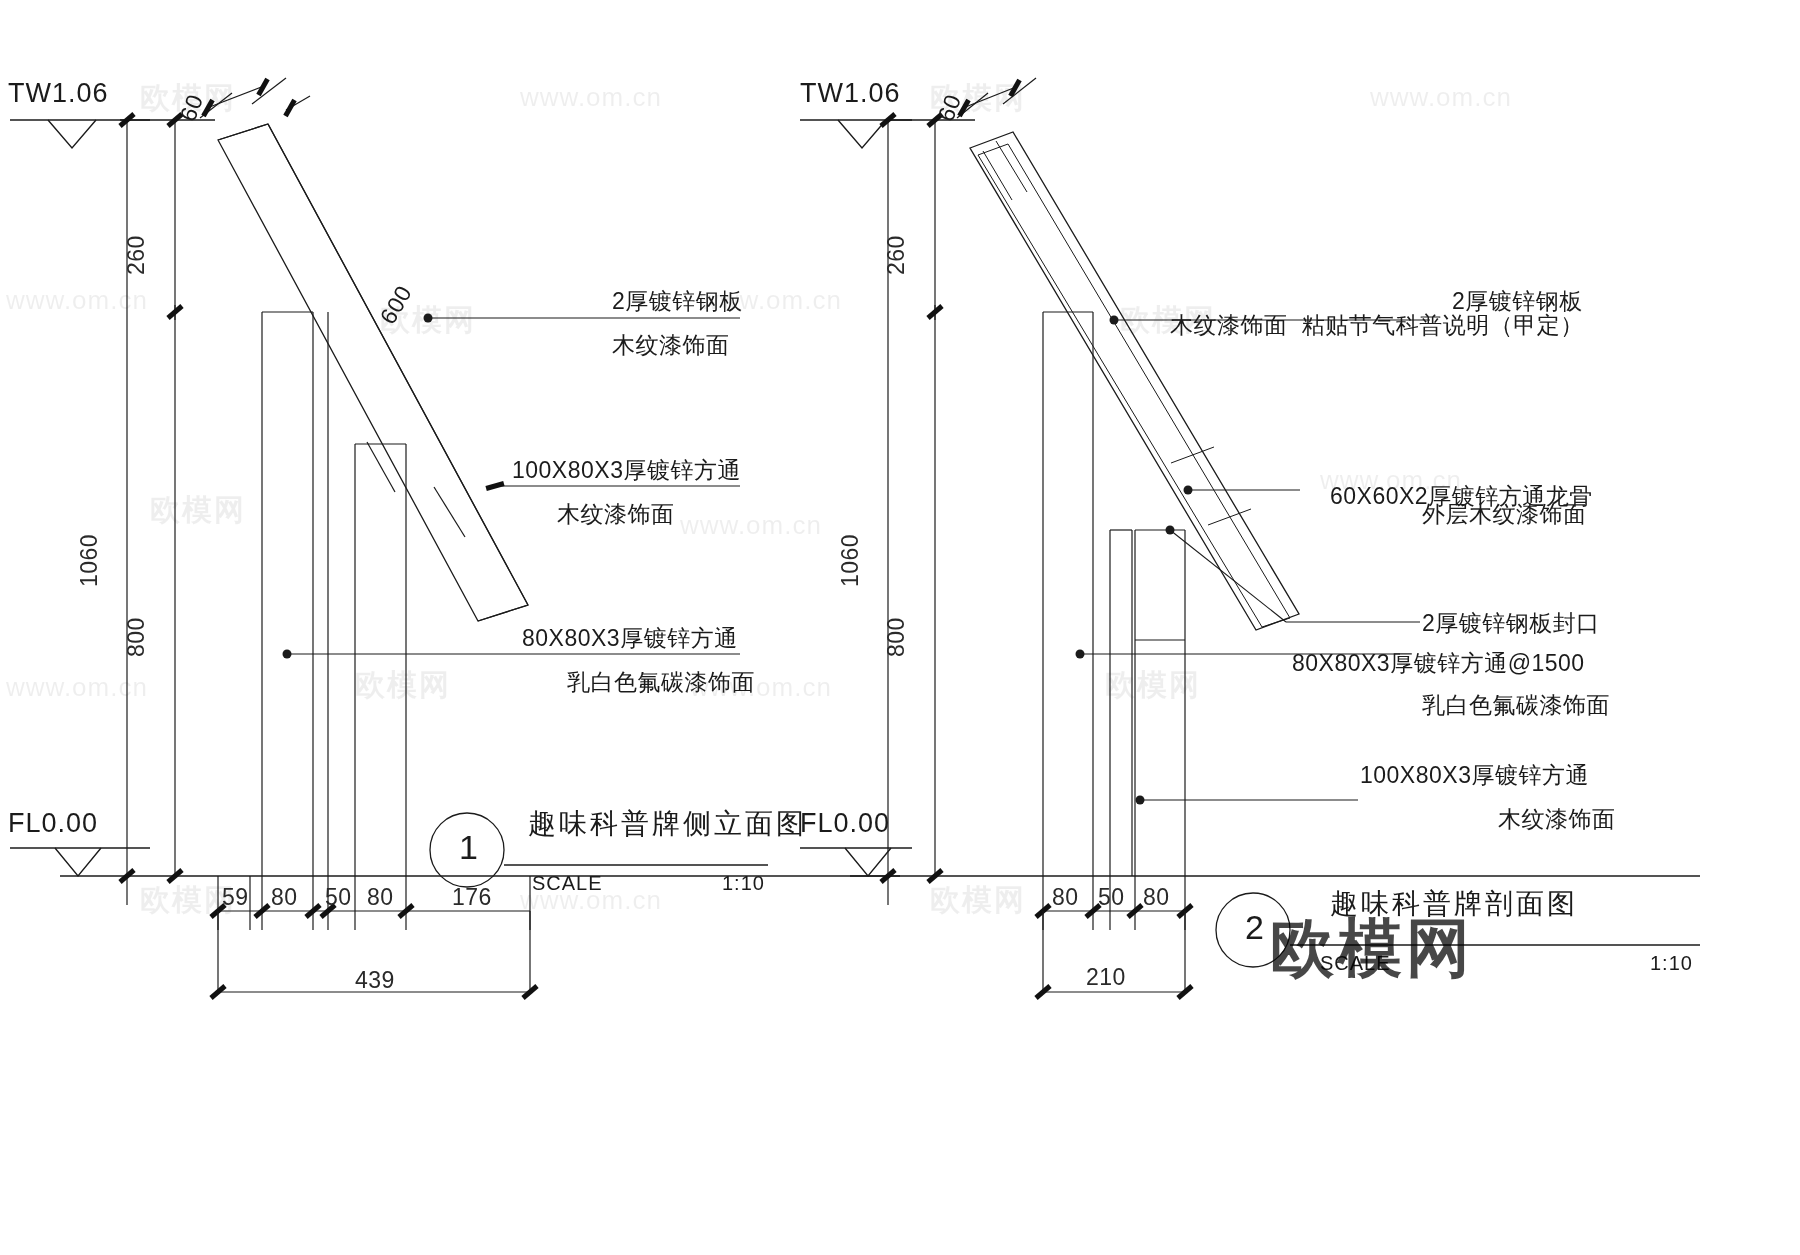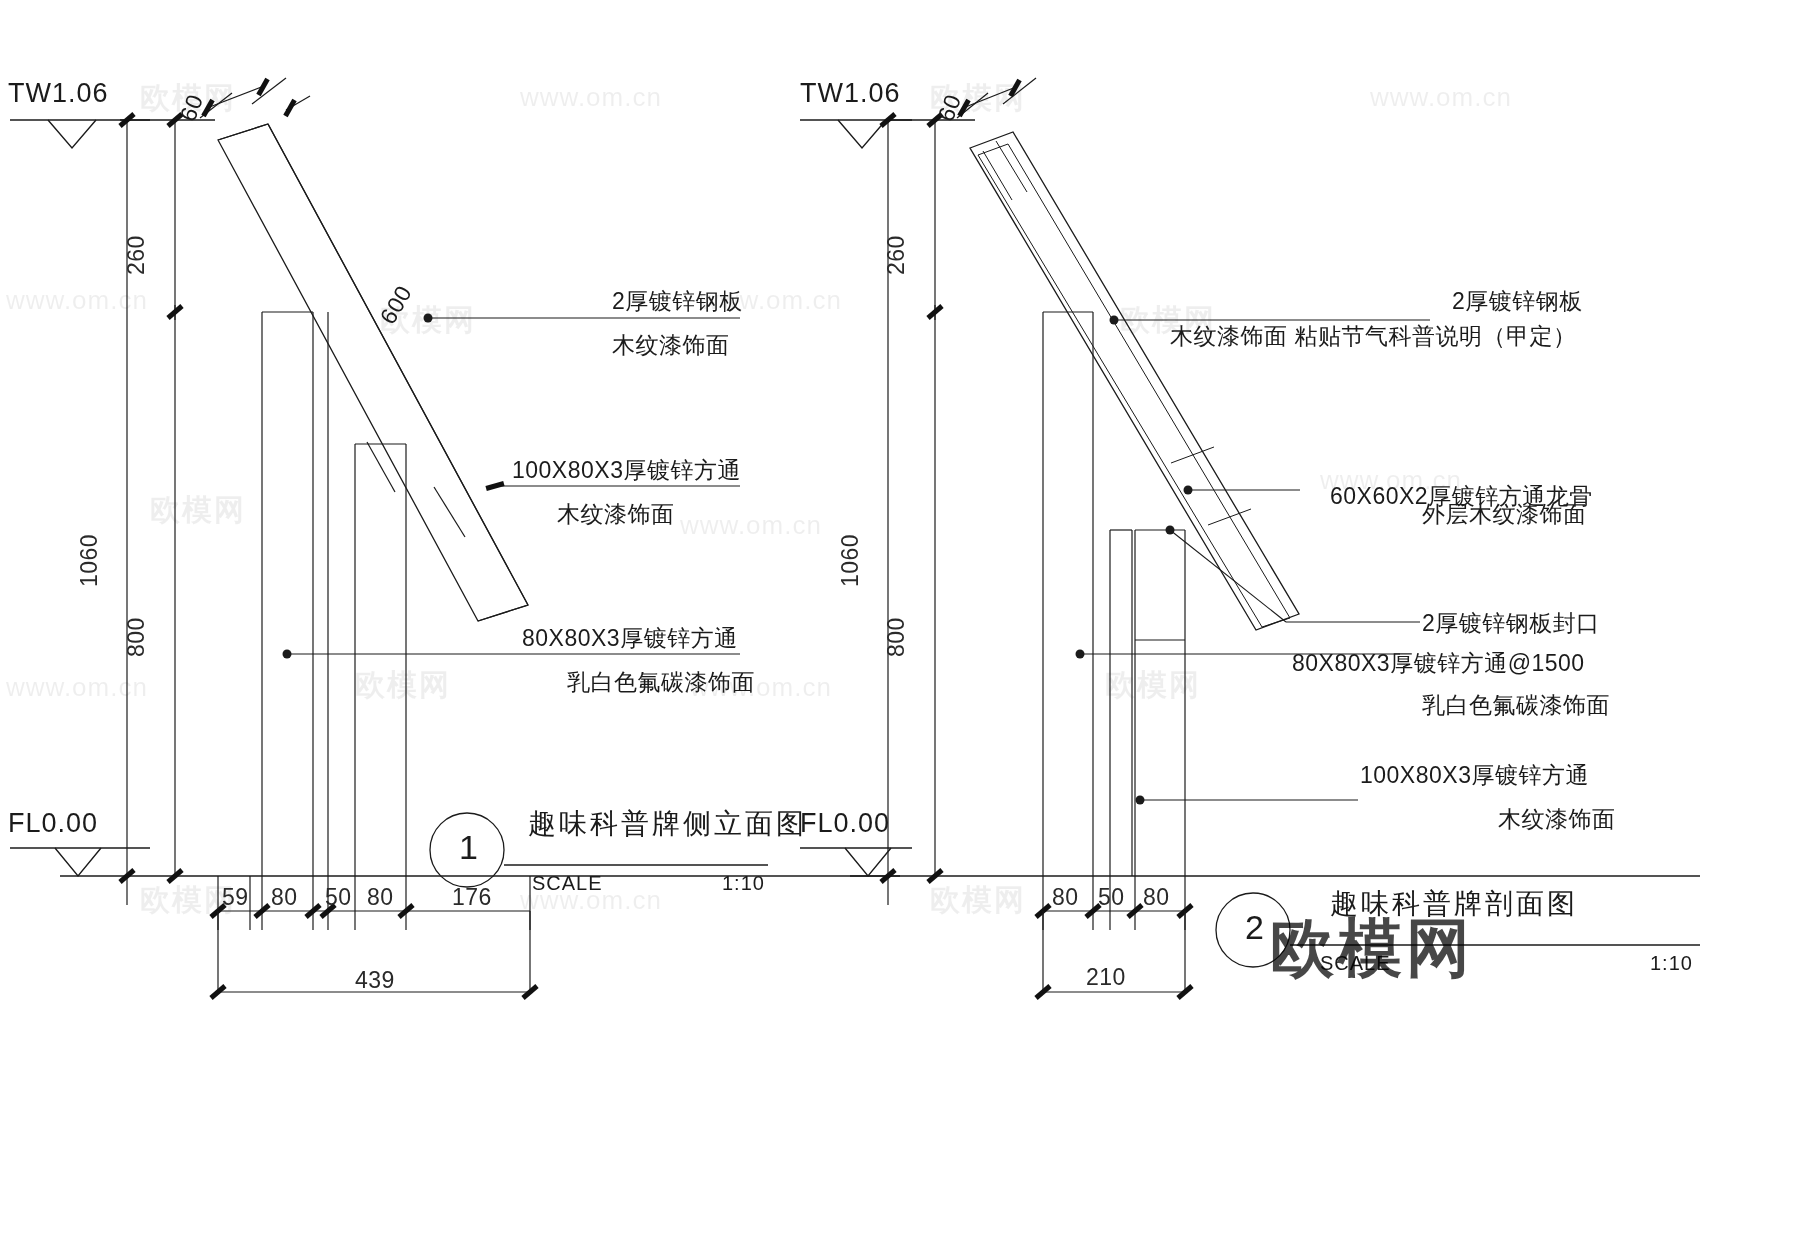--- a/index.html
+++ b/index.html
@@ -305,21 +305,21 @@
   <div class="txt lev" style="left:800px; top:78px;">TW1.06</div>
   <div class="txt lev" style="left:800px; top:808px;">FL0.00</div>
 
   <div class="txt dim-v" style="left:910px; top:248px;">260</div>
   <div class="txt dim-v" style="left:864px; top:560px;">1060</div>
   <div class="txt dim-v" style="left:910px; top:630px;">800</div>
 
   <div class="txt rot60" style="left:958px; top:98px; transform-origin:left bottom; transform: rotate(-70deg);">60</div>
 
   <div class="txt lbl" style="left:1452px; top:286px;">2厚镀锌钢板</div>
-  <div class="txt lbl-cn" style="left:1170px; top:321px;">木纹漆饰面  粘贴节气科普说明（甲定）</div>
+  <div class="txt lbl-cn" style="left:1170px; top:310px;font-family:Liberation Mono, monospace;">木纹漆饰面  粘贴节气科普说明（甲定）</div>
 
   <div class="txt lbl" style="left:1330px; top:481px;">60X60X2厚镀锌方通龙骨</div>
   <div class="txt lbl-cn" style="left:1422px; top:499px;">外层木纹漆饰面</div>
 
   <div class="txt lbl" style="left:1422px; top:608px;">2厚镀锌钢板封口</div>
   <div class="txt lbl" style="left:1292px; top:648px;">80X80X3厚镀锌方通@1500</div>
   <div class="txt lbl-cn" style="left:1422px; top:690px;">乳白色氟碳漆饰面</div>
 
   <div class="txt lbl" style="left:1360px; top:760px;">100X80X3厚镀锌方通</div>
   <div class="txt lbl-cn" style="left:1498px; top:804px;">木纹漆饰面</div>

